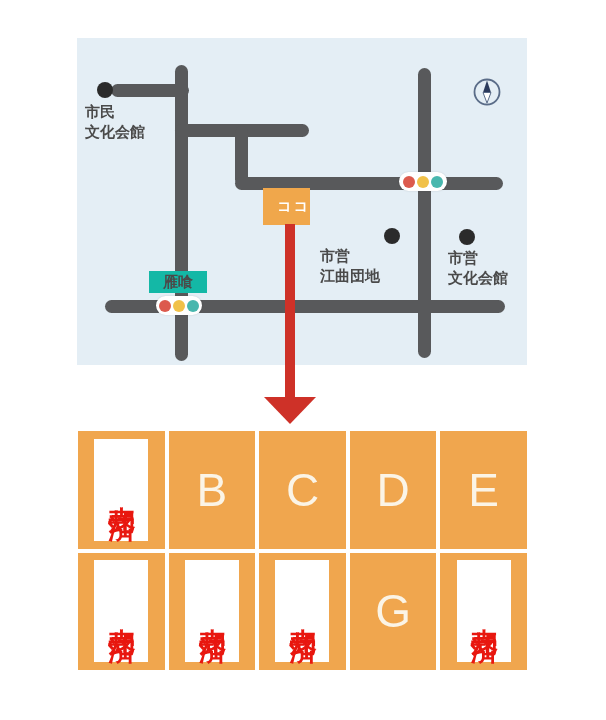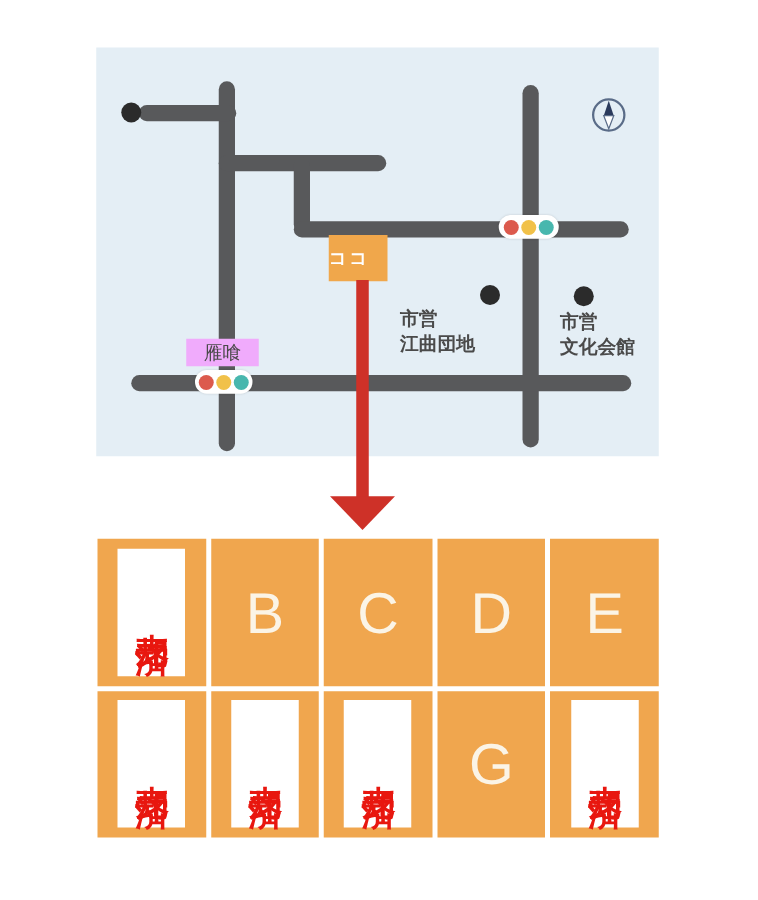--- a/index.html
+++ b/index.html
@@ -36,30 +36,30 @@
     color: #4A4A4A;
     font-weight: bold;
     font-size: 15px;
     line-height: 20px;
     white-space: nowrap;
   }
   .gankui-box {
     position: absolute;
     left: 72px; top: 233px;
     width: 58px; height: 22px;
-    background: #f0abfc;
-    display: flex; align-items: center; justify-content: center;
-    color: #4A4A4A; font-weight: normal; font-size: 15px;
+    background: #14b8a6;
+    display: flex; align-items: center; justify-content: center;
+    color: #4A4A4A; font-weight: bold; font-size: 15px;
   }
   .here-box {
     position: absolute;
     left: 186px; top: 150px;
     width: 47px; height: 37px;
     background: #F0A74B;
-    display: flex; align-items: center; justify-content: flex-start;
+    display: flex; align-items: center; justify-content: flex-end;
     color: #ffffff; font-weight: bold; font-size: 14px;
     letter-spacing: 2px;
   }
   .traffic-light {
     position: absolute;
     background: #ffffff;
     border-radius: 10px;
     display: flex; align-items: center; justify-content: center;
     gap: 2px;
     height: 19px;
@@ -130,20 +130,24 @@
   <div class="road" style="left:98px;  top:86px;  width:134px; height:13px;"></div>
   <div class="road" style="left:158px; top:88px;  width:13px; height:60px;"></div>
   <div class="road" style="left:158px; top:139px; width:268px; height:13px;"></div>
   <div class="road" style="left:341px; top:30px;  width:13px; height:290px;"></div>
   <div class="road" style="left:28px;  top:262px; width:400px; height:13px;"></div>
 
   <div class="poi-dot" style="left:20px;  top:44px;"></div>
   <div class="poi-dot" style="left:307px; top:190px;"></div>
   <div class="poi-dot" style="left:382px; top:191px;"></div>
 
+  <div class="map-label" style="left:8px; top:64px;">
+    <div>市民</div>
+    <div>文化会館</div>
+  </div>
 
   <div class="gankui-box">
     <span>雁喰</span>
   </div>
 
   <div class="map-label" style="left:243px; top:208px;">
     <div>市営</div>
     <div>江曲団地</div>
   </div>
 

